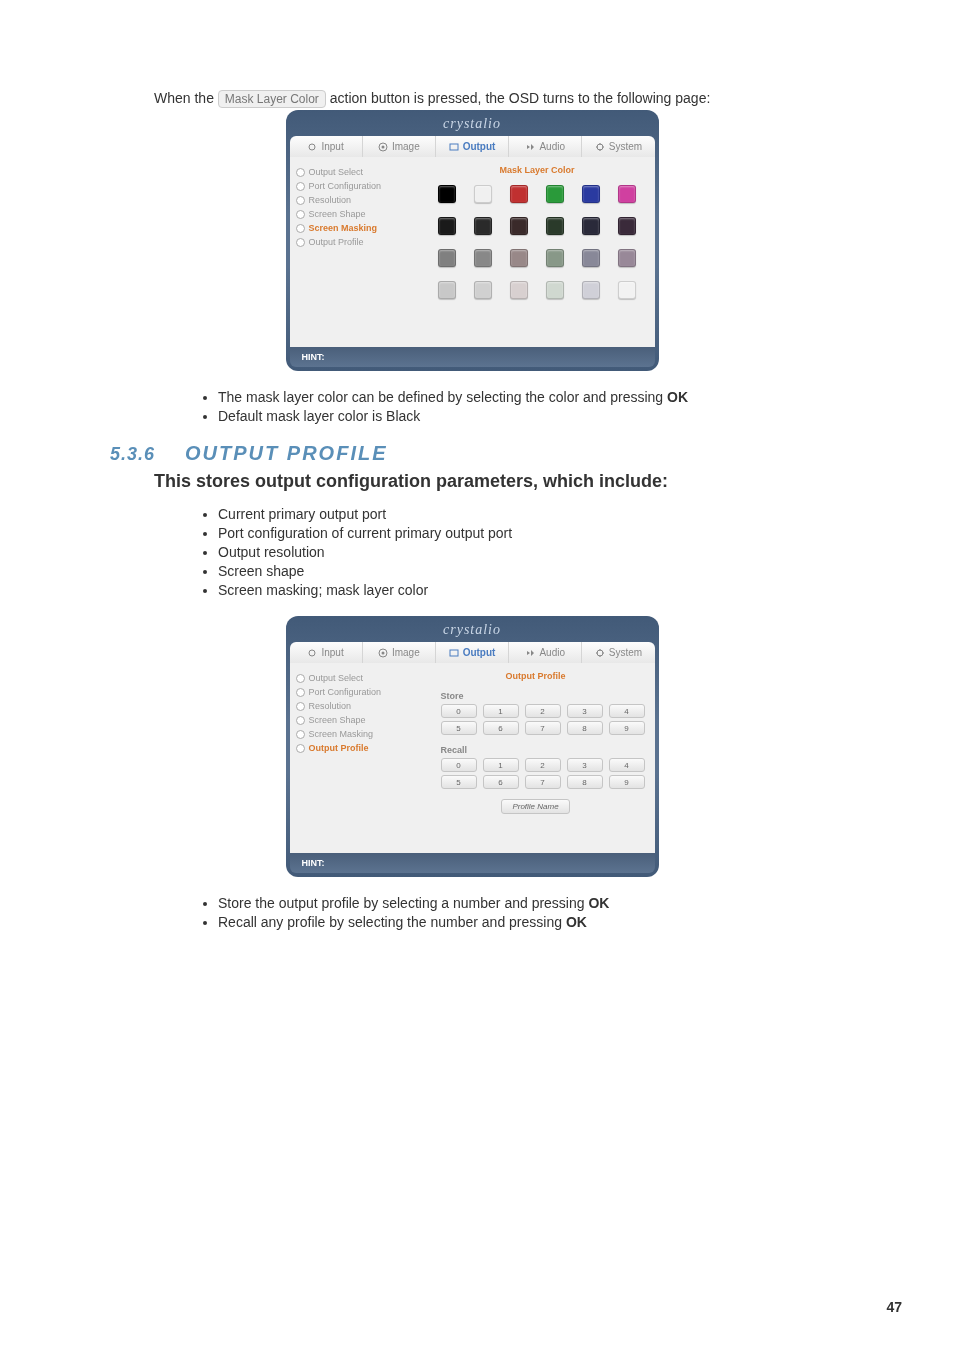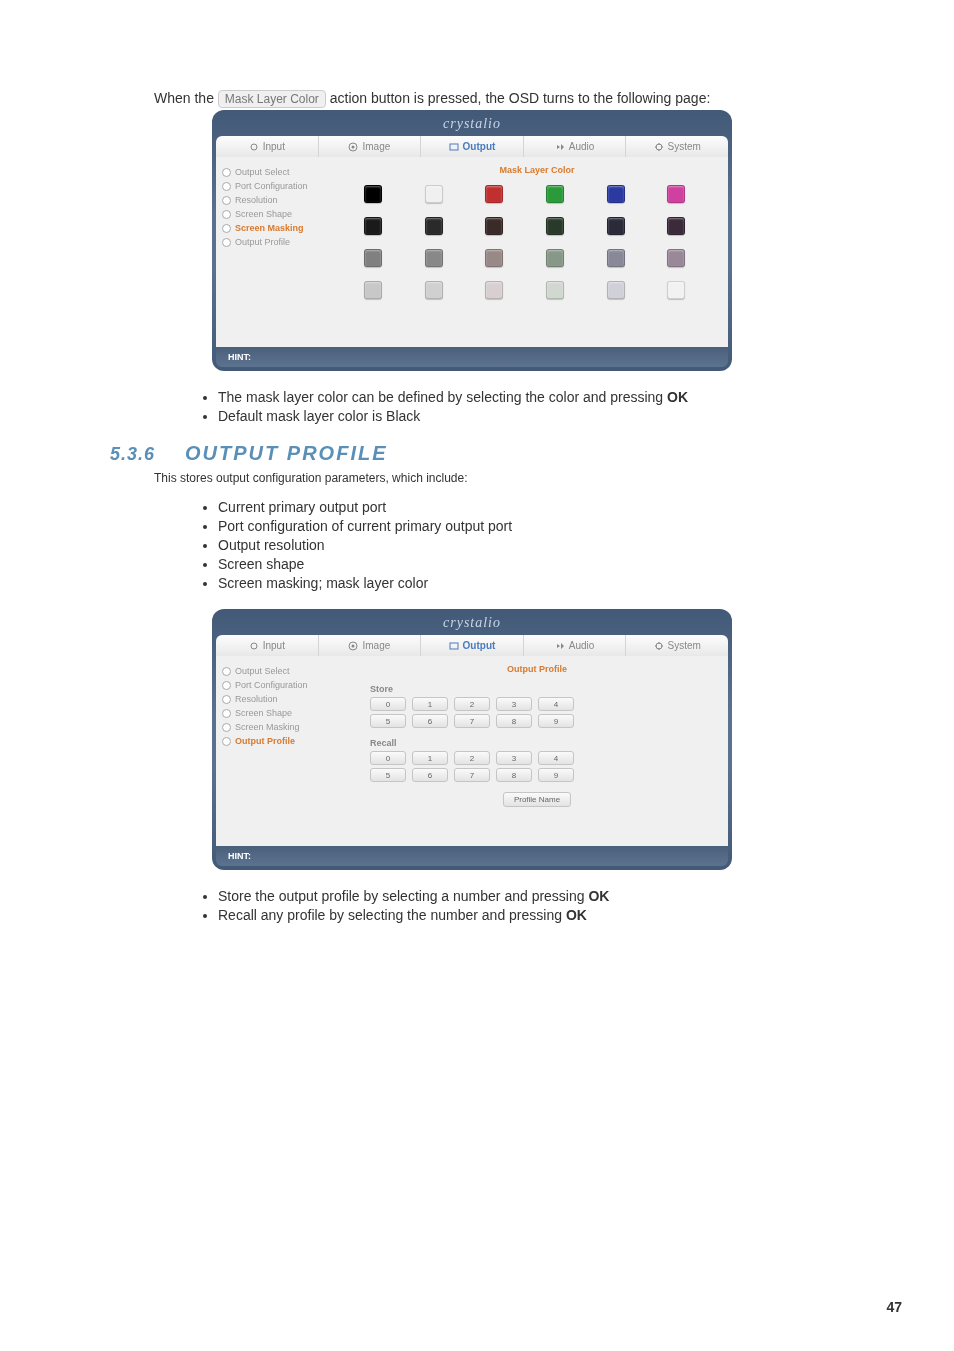--- a/index.html
+++ b/index.html
@@ -16,21 +16,21 @@
   .pill {
     display: inline-block;
     background: #f0f0f0;
     border: 1px solid #ccc;
     border-radius: 4px;
     padding: 1px 6px;
     font-size: 12px;
     color: #777;
   }
   .osd {
-    width: 520px;
+    width: 373px;
     margin: 0 auto 18px auto;
     border-radius: 12px;
     background: linear-gradient(#425a78, #5a7290 40%, #5a7290 60%, #425a78);
     padding: 4px;
   }
   .osd-logo {
     text-align: center;
     font-style: italic;
     font-family: Georgia, serif;
     color: #c9d6e6;
@@ -92,31 +92,31 @@
     font-size: 9px;
     font-weight: bold;
     padding: 5px 12px;
     border-radius: 0 0 6px 6px;
   }
   .bullets { margin: 14px 0 18px 108px; font-size: 14px; }
   .bullets li { list-style: disc; margin: 3px 0; }
   .section-head { display: flex; align-items: baseline; gap: 30px; margin: 8px 0 6px 0; }
   .sec-num { color: #5a8fb8; font-style: italic; font-weight: bold; font-size: 18px; font-family: Arial, sans-serif; letter-spacing: 1px; }
   .sec-title { color: #5a8fb8; font-style: italic; font-weight: bold; font-size: 20px; letter-spacing: 2px; font-family: Arial, sans-serif; }
-  .para { font-size: 12px; margin-left: 44px; margin-bottom: 6px; }
+  .para { font-size: 18px; margin-left: 44px; margin-bottom: 6px; font-weight: bold; }
   .sub-label { font-size: 9px; color: #888; font-weight: bold; margin: 4px 0 3px 14px; }
   .num-row { display: flex; gap: 6px; margin-left: 14px; }
   .num-btn {
     width: 36px; height: 14px; font-size: 8px; background: linear-gradient(#fafafa,#e3e3e3);
     border: 1px solid #c5c5c5; border-radius: 3px; text-align: center; line-height: 13px; color: #666;
   }
   .profile-name-btn {
     display: inline-block; margin: 10px auto 0; font-size: 8px;
     background: linear-gradient(#fafafa,#e3e3e3); border: 1px solid #c5c5c5;
-    border-radius: 3px; padding: 2px 10px; color: #666;
+    border-radius: 3px; padding: 2px 10px; color: #666; font-style: italic;
   }
   .pn-wrap { text-align: center; }
   .page-num { position: absolute; bottom: 36px; right: 52px; font-weight: bold; font-size: 14px; }
 </style>
 </head>
 <body>
 
 <p class="intro-line">
   <span>When the </span>
   <span class="pill">Mask Layer Color</span>

